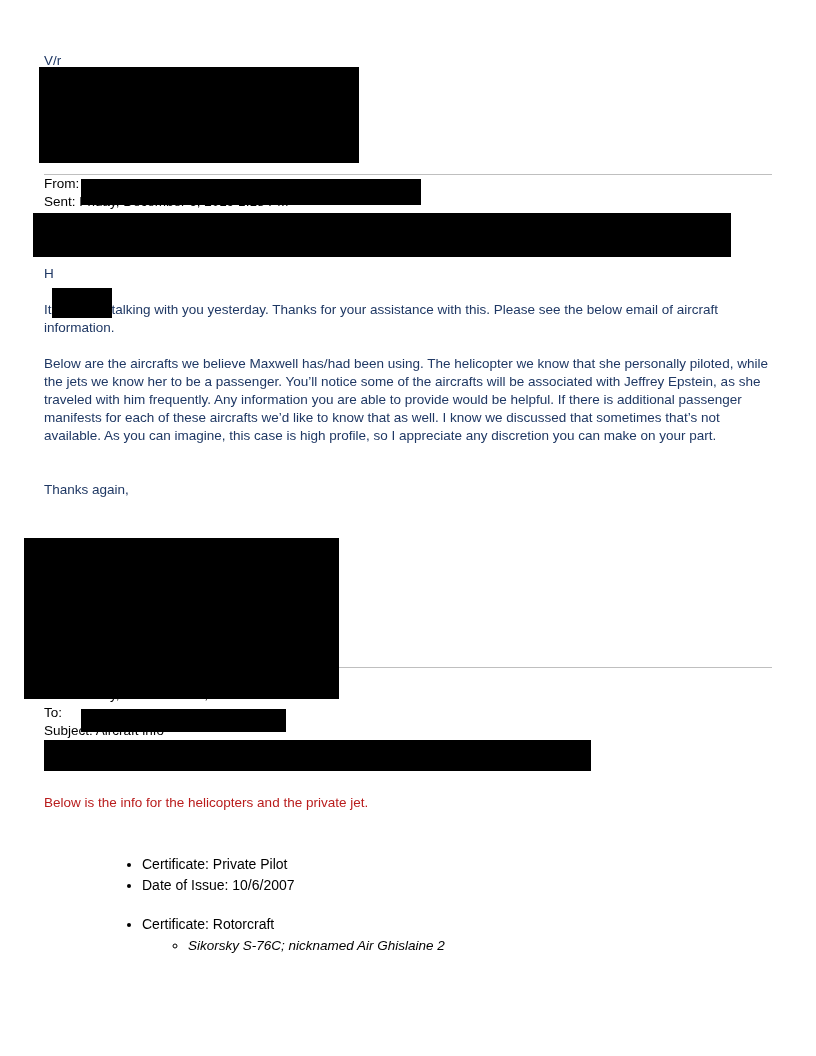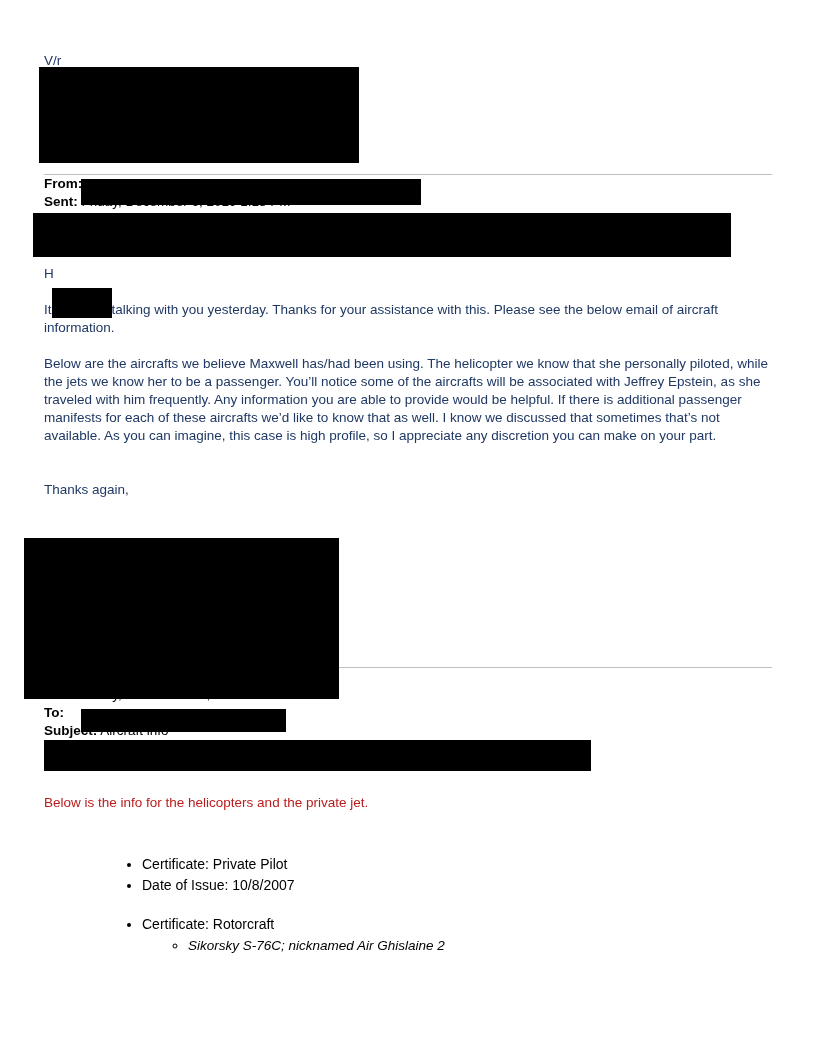--- a/index.html
+++ b/index.html
@@ -49,21 +49,21 @@
     height: 0;
     font-size: 0;
     line-height: 0;
   }
   .hdr-block {
     font-size: 13.5px;
     line-height: 18px;
     color: #000000;
   }
   .hdr-block b {
-    font-weight: bold;
+    font-weight: normal;
   }
   .redaction {
     position: absolute;
     background: #000000;
   }
   ul.lvl1 {
     margin: 0;
     padding-left: 98px;
     list-style-type: disc;
   }
@@ -169,21 +169,21 @@
 
     <div class="blk">Below is the info for the helicopters and the private jet.</div>
 
     <div style="height:36px"></div>
 
 
     <div class="gap6"></div>
 
     <ul class="lvl1">
       <li>Certificate: Private Pilot</li>
-      <li>Date of Issue: 10/8/2007</li>
+      <li>Date of Issue: 10/6/2007</li>
       <li class="spacer-li"></li>
       <li>Certificate: Rotorcraft</li>
       <ul class="lvl2">
         <li>Sikorsky S-76C; nicknamed Air Ghislaine 2</li>
       </ul>
     </ul>
 
   </div>
 
   <div class="redaction" style="left:39px;top:67px;width:320px;height:96px;"></div>

